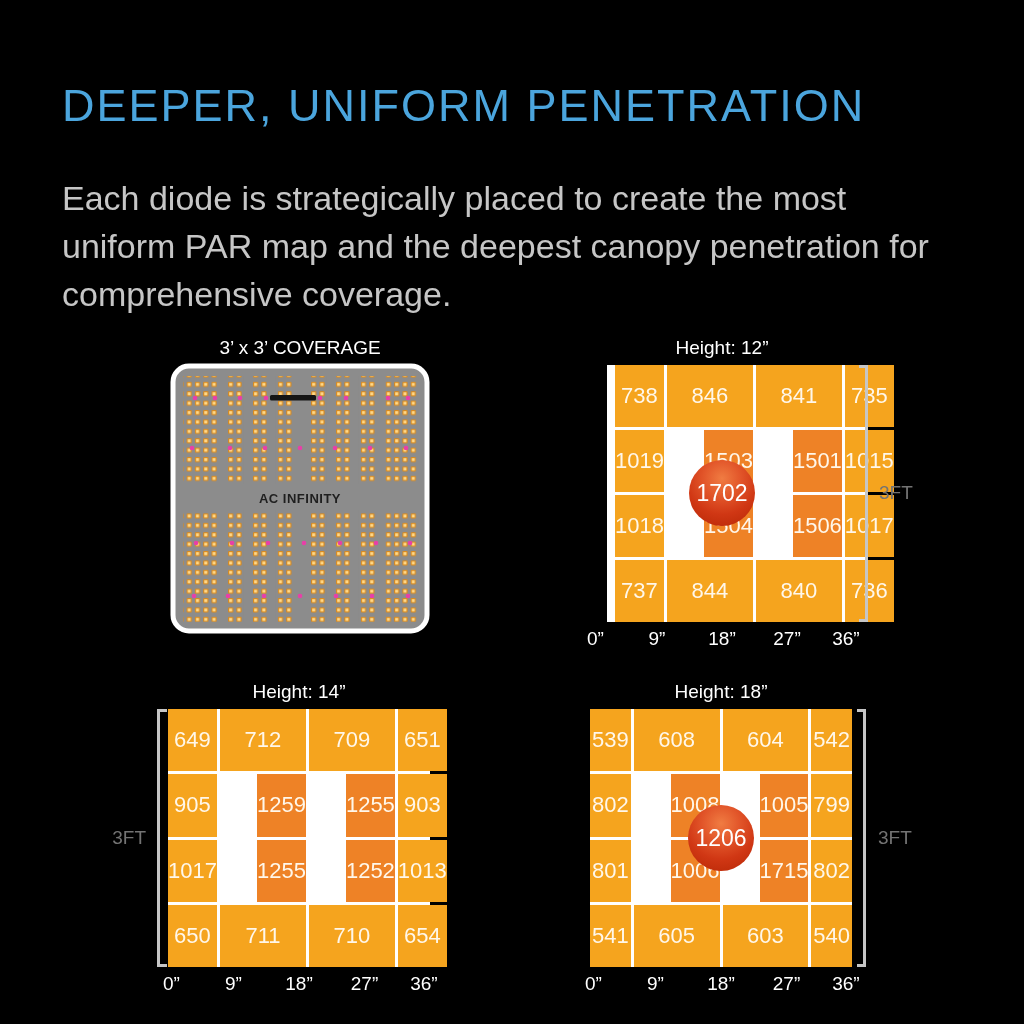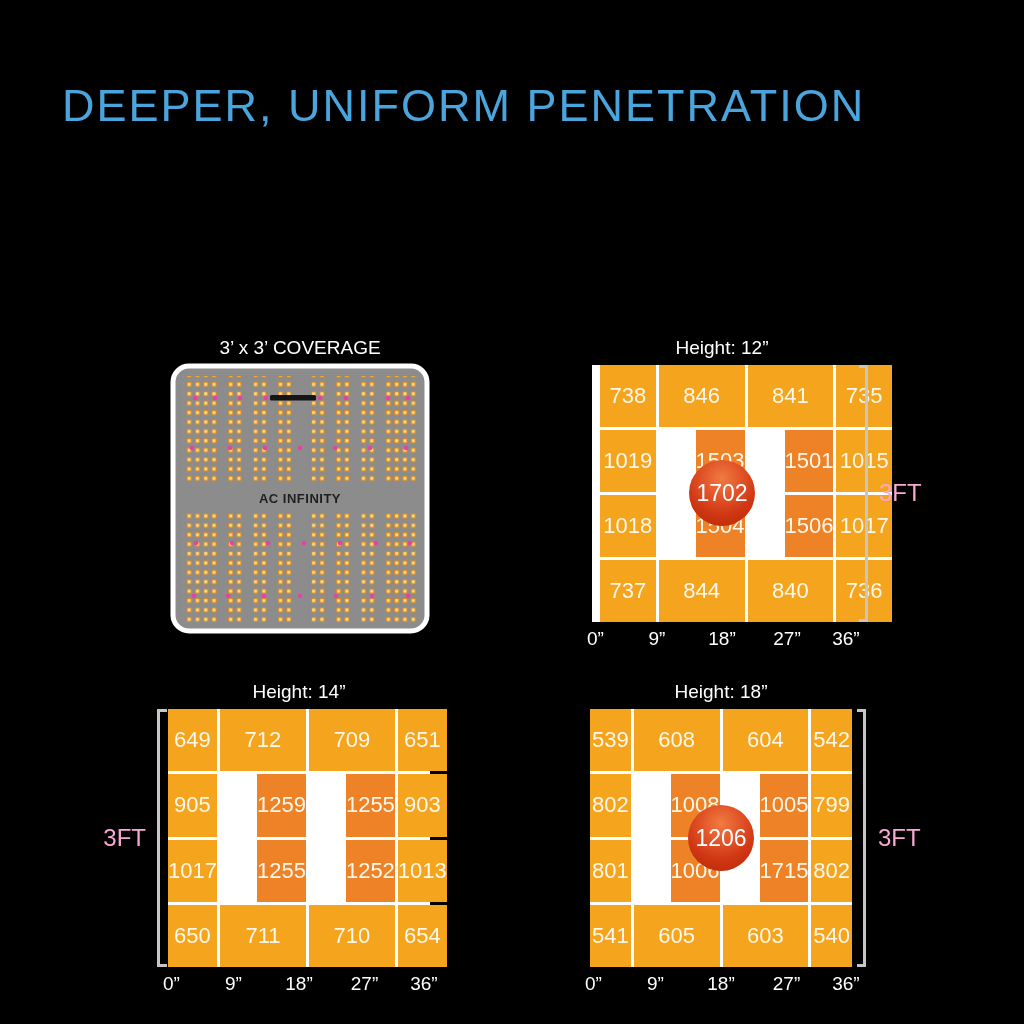--- a/index.html
+++ b/index.html
@@ -36,36 +36,37 @@
   .peak {
     position:absolute; width:66px; height:66px; border-radius:50%;
     transform:translate(-50%,-50%); z-index:2;
     background:radial-gradient(circle at 50% 28%, #F07C42 0%, #E2562A 32%, #D03714 62%, #B52604 100%);
     display:flex; align-items:center; justify-content:center;
     font-size:23px; color:#FFFFFF;
   }
   .bracket { position:absolute; }
   .bracket-right { border-top:3px solid #C6C6C6; border-bottom:3px solid #C6C6C6; border-right:3px solid #C6C6C6; }
   .bracket-left  { border-top:3px solid #C6C6C6; border-bottom:3px solid #C6C6C6; border-left:3px solid #C6C6C6; }
-  .bracket-label { position:absolute; height:22px; line-height:22px; font-size:24px; color:#f9a8d4; }
+  .bracket-label { position:absolute; height:22px; line-height:22px; font-size:19px; color:#737373; }
   .tick-row { position:absolute; height:24px; }
   .tick {
     position:absolute; top:0; transform:translateX(-50%);
     font-size:19px; color:#FFFFFF; white-space:nowrap;
   }
   .tick:first-child { transform:translateX(-30%); }
   .tick:last-child  { transform:translateX(-72%); }
   .board-svg { position:absolute; left:0; top:27px; }
 </style>
 </head>
 <body>
 
 <div id="canvas">
 
   <h1 class="page-title">DEEPER, UNIFORM PENETRATION</h1>
+  <p class="page-desc">Each diode is strategically placed to create the most uniform PAR map and the deepest canopy penetration for comprehensive coverage.</p>
 
   <section class="panel" style="left:170px; top:336px; width:260px; height:300px;">
     <div class="panel-title" style="left:0; width:260px;">3’ x 3’ COVERAGE</div>
     <svg class="board-svg" width="260" height="271" viewBox="0 0 260 271">
       <defs>
         <pattern id="diodes" width="8.3" height="9.4" patternUnits="userSpaceOnUse">
           <rect x="0" y="0" width="5.2" height="5.2" rx="1" fill="#D98A1E"></rect>
           <rect x="1.1" y="1.1" width="3" height="3" fill="#FFD98A"></rect>
         </pattern>
       </defs>
@@ -113,21 +114,21 @@
           <circle cx="202" cy="233" r="2.3"></circle>
         <circle cx="238" cy="233" r="2.3"></circle>
       </g>
       <rect x="100" y="32" width="46" height="5.5" rx="1.5" fill="#151515"></rect>
       <text x="130" y="140" text-anchor="middle" font-size="13" font-weight="bold" letter-spacing="0.5" fill="#1F1F1F">AC INFINITY</text>
     </svg>
   </section>
 
   <section class="panel par-map" style="left:560px; top:336px; width:380px; height:320px;">
     <div class="panel-title" style="left:32px; width:260px;">Height: 12”</div>
-    <div class="par-grid" style="left:32px; top:29px; width:300px; height:257px;padding-left:8px;">
+    <div class="par-grid" style="left:47px; top:29px; width:260px; height:257px;padding-left:8px;">
         <div class="par-cell">738</div>
         <div class="par-cell">846</div>
         <div class="par-cell">841</div>
         <div class="par-cell">735</div>
         <div class="par-cell">1019</div>
         <div class="par-cell hot">1503</div>
         <div class="par-cell hot">1501</div>
         <div class="par-cell">1015</div>
         <div class="par-cell">1018</div>
         <div class="par-cell hot">1504</div>

